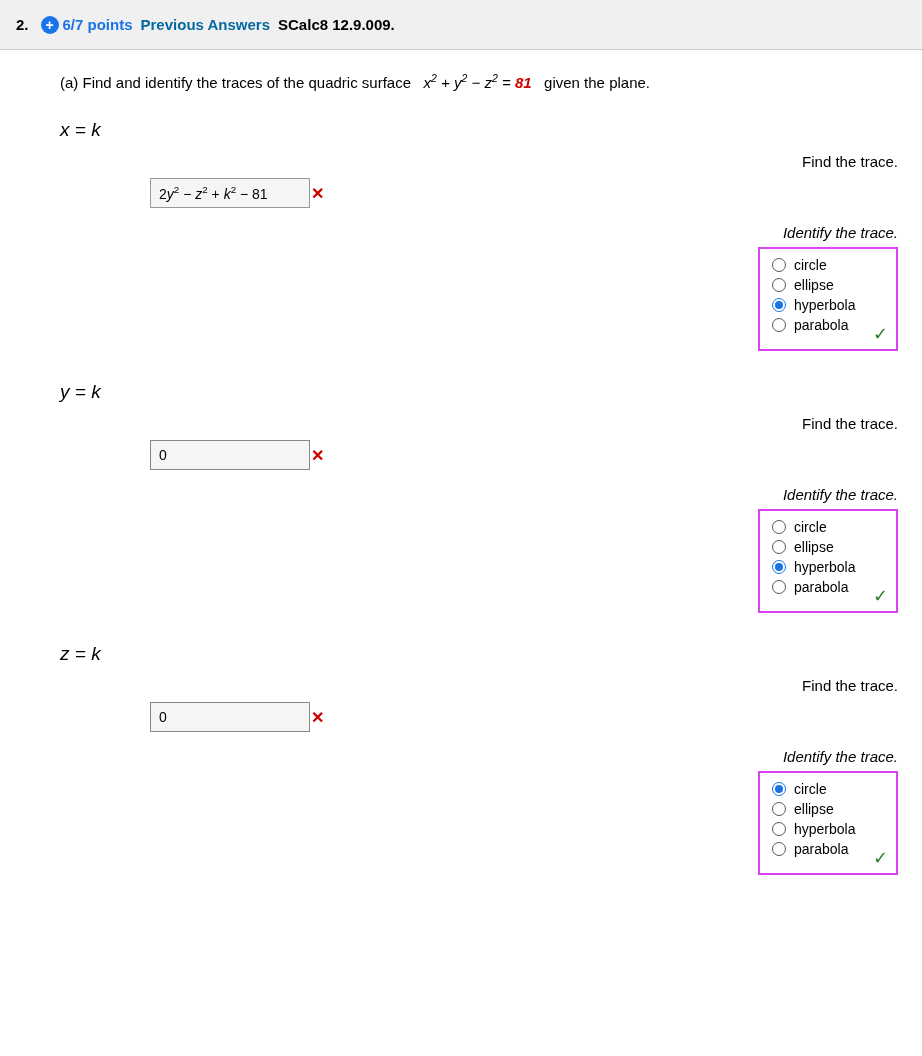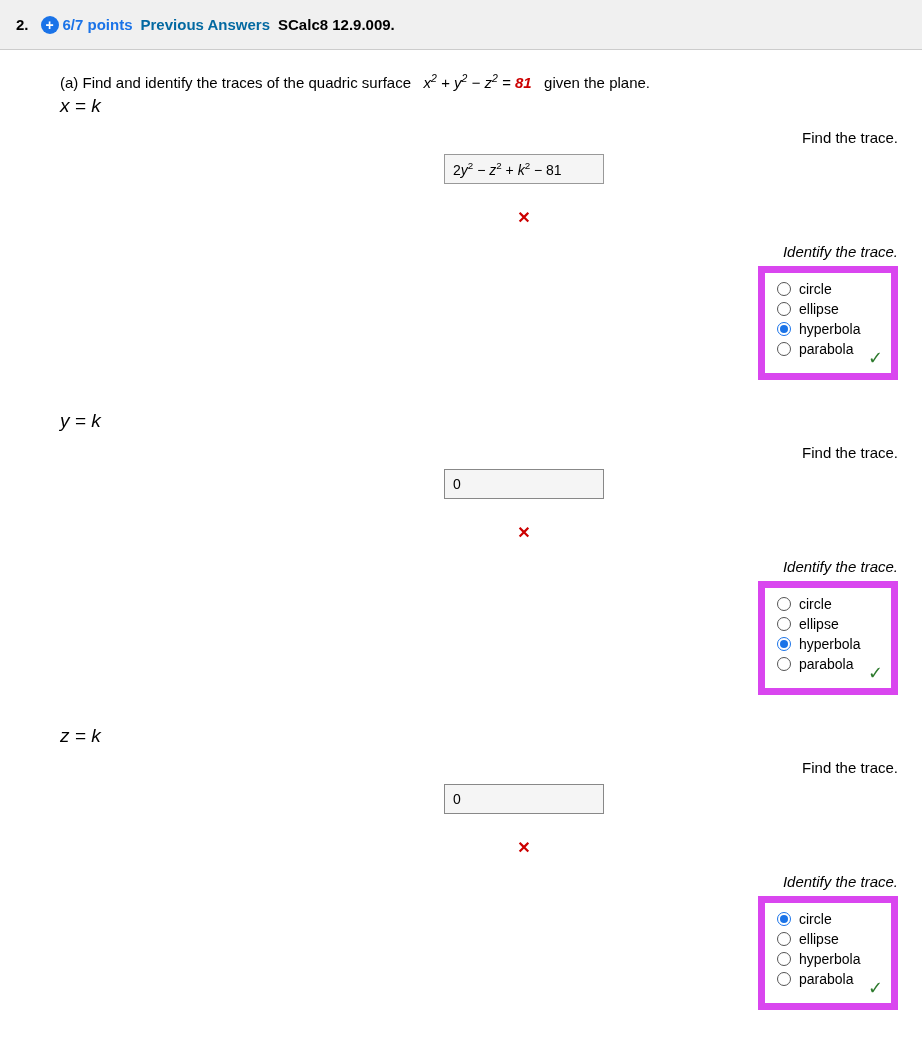--- a/index.html
+++ b/index.html
@@ -65,20 +65,21 @@
       font-size: 15px;
       color: #000;
     }
 
     .main-content {
       padding: 20px 24px 20px 60px;
     }
 
     .problem-statement {
       font-size: 15px;
+      margin-bottom: 24px;
       line-height: 1.6;
     }
 
     sup { font-size: 0.7em; vertical-align: super; }
 
     .red-value { color: #cc0000; font-weight: bold; }
 
     .section-block {
       margin-bottom: 30px;
     }
@@ -95,23 +96,22 @@
     }
 
     .find-trace-label {
       font-size: 15px;
       margin-bottom: 8px;
     }
 
     .trace-input-row {
       display: flex;
       align-items: center;
-      gap: 24px;
+      gap: 1px;
       margin-bottom: 16px;
-      flex-direction: column;
     }
 
     .trace-input-box {
       border: 1px solid #888;
       background: #f5f5f5;
       padding: 4px 8px;
       font-size: 14px;
       min-width: 160px;
       height: 30px;
       display: flex;
@@ -128,21 +128,21 @@
       font-weight: bold;
     }
 
     .identify-label {
       font-size: 15px;
       margin-bottom: 6px;
       font-style: italic;
     }
 
     .radio-group {
-      border: 7px solid #d946ef;
+      border: 2px solid #d946ef;
       padding: 8px 28px 12px 12px;
       display: inline-block;
       min-width: 140px;
       position: relative;
     }
 
     .radio-option {
       display: flex;
       align-items: center;
       gap: 8px;

